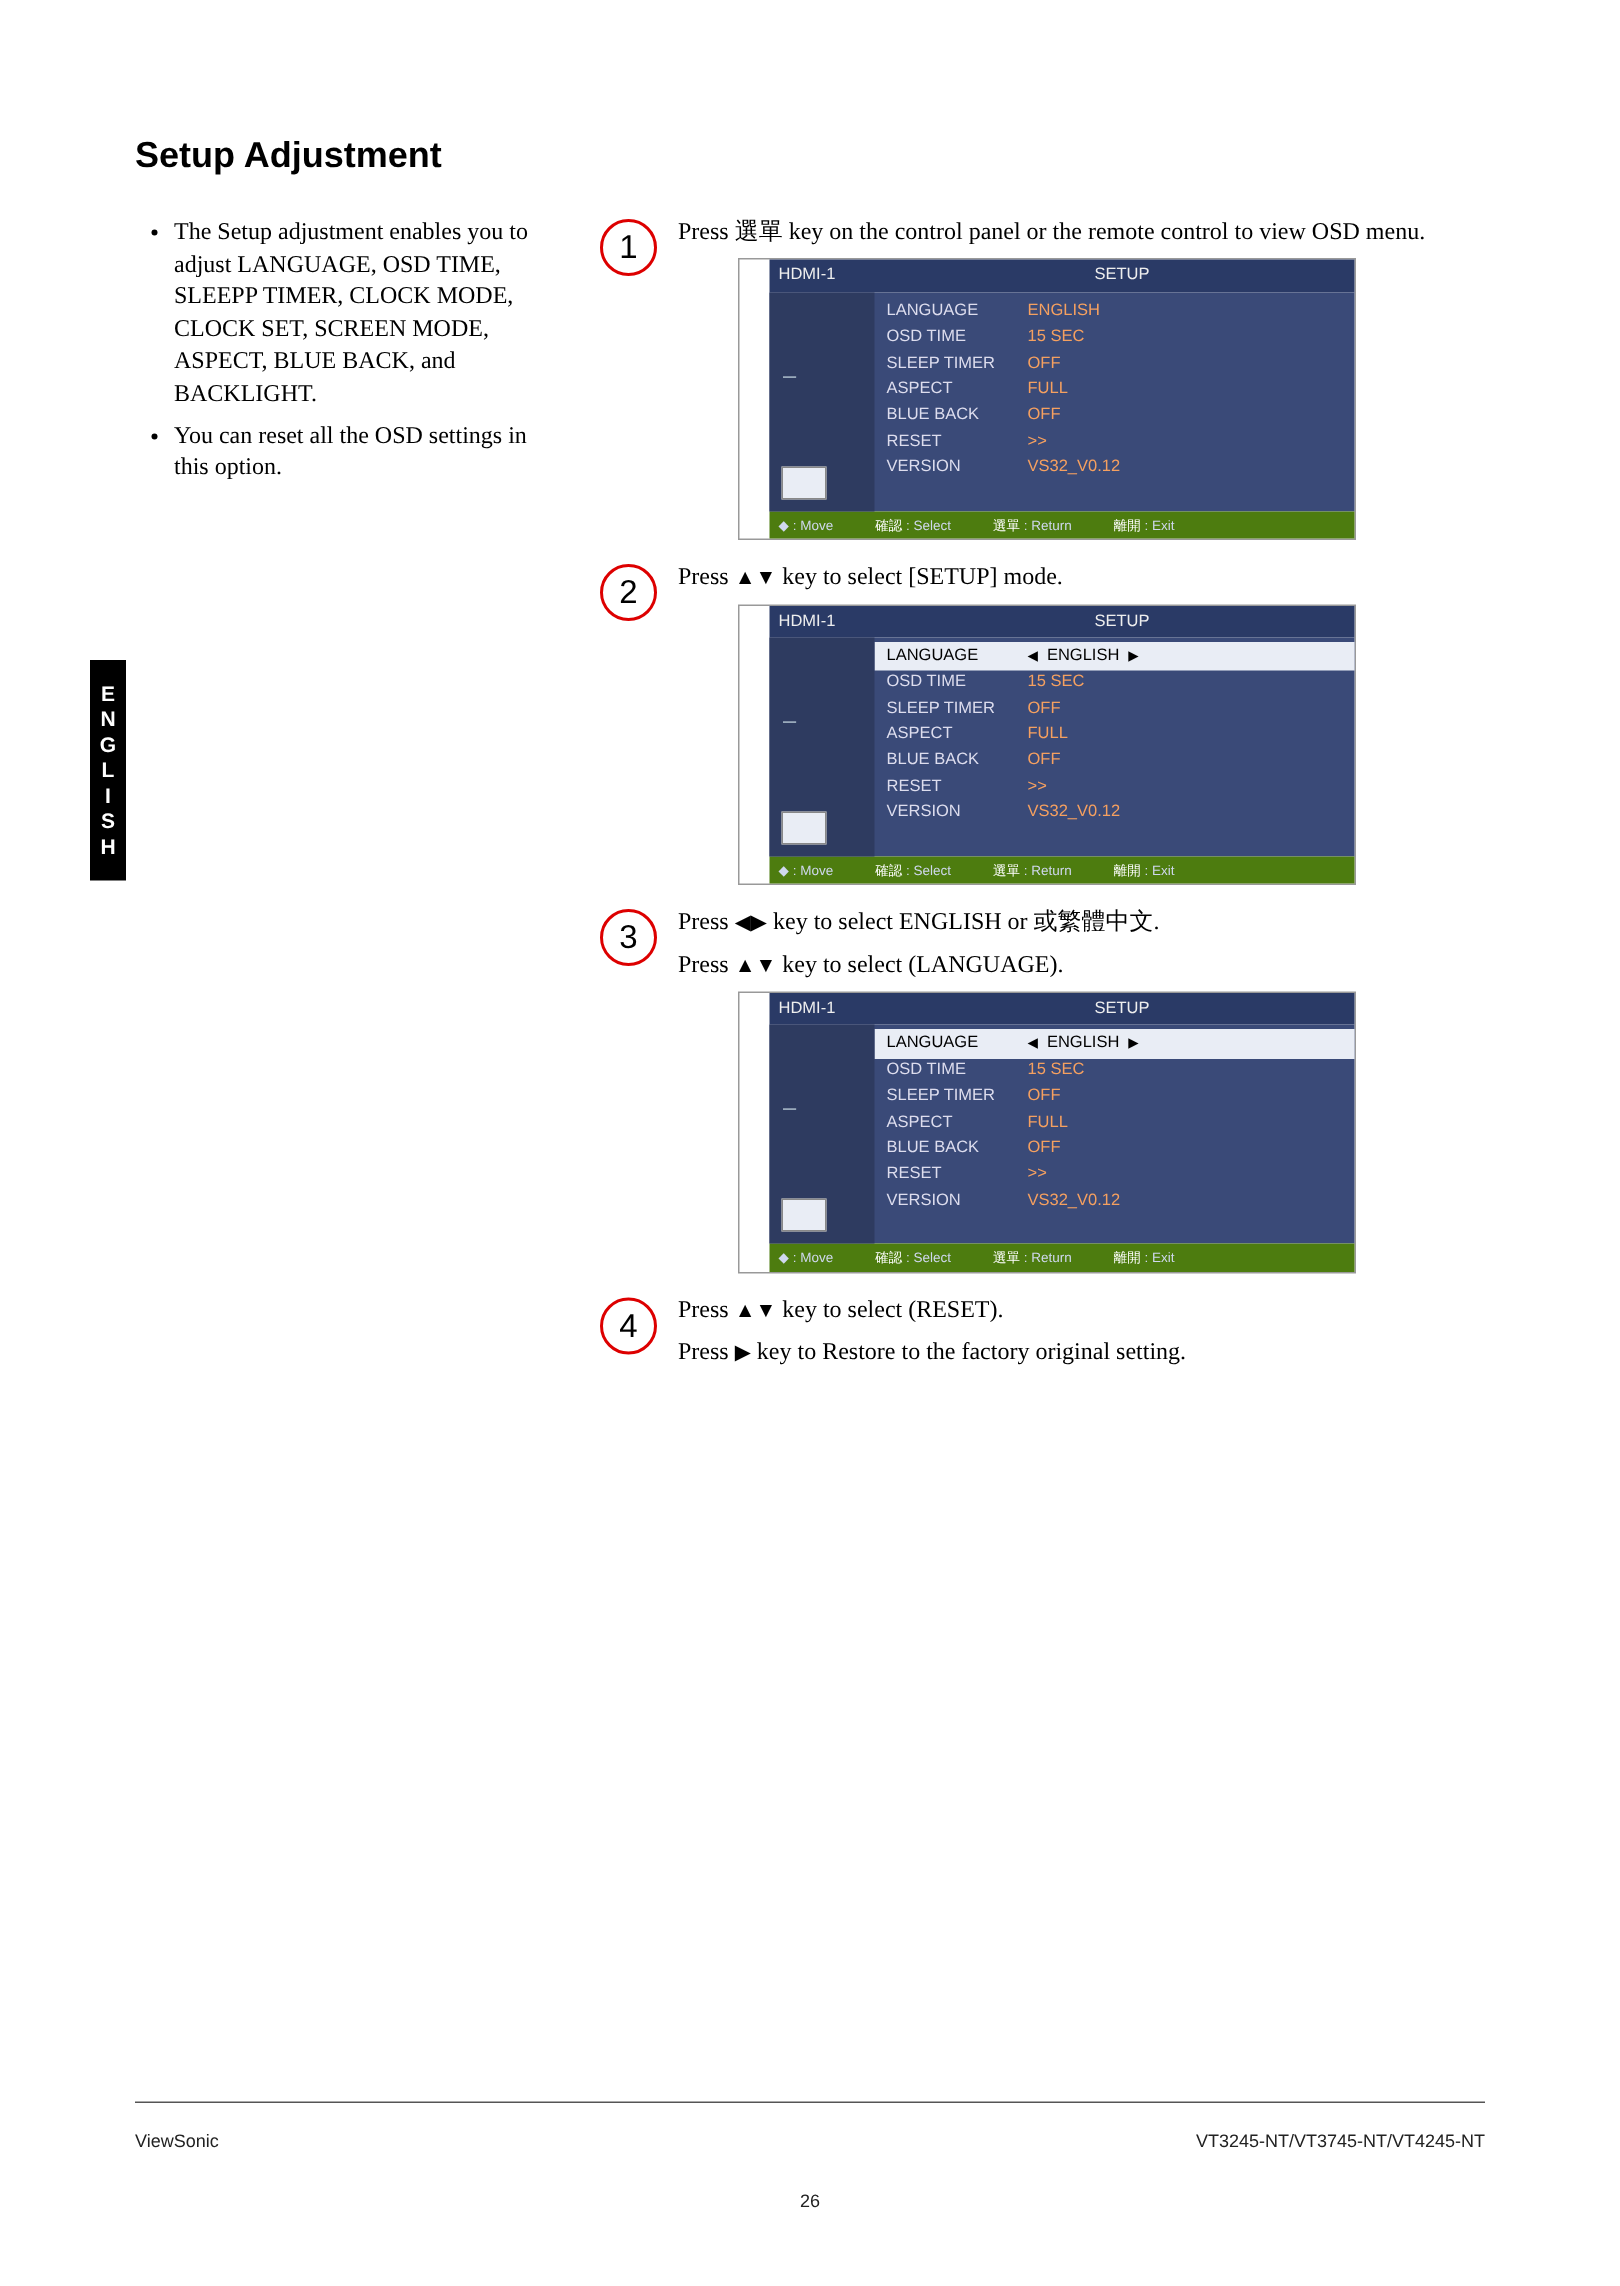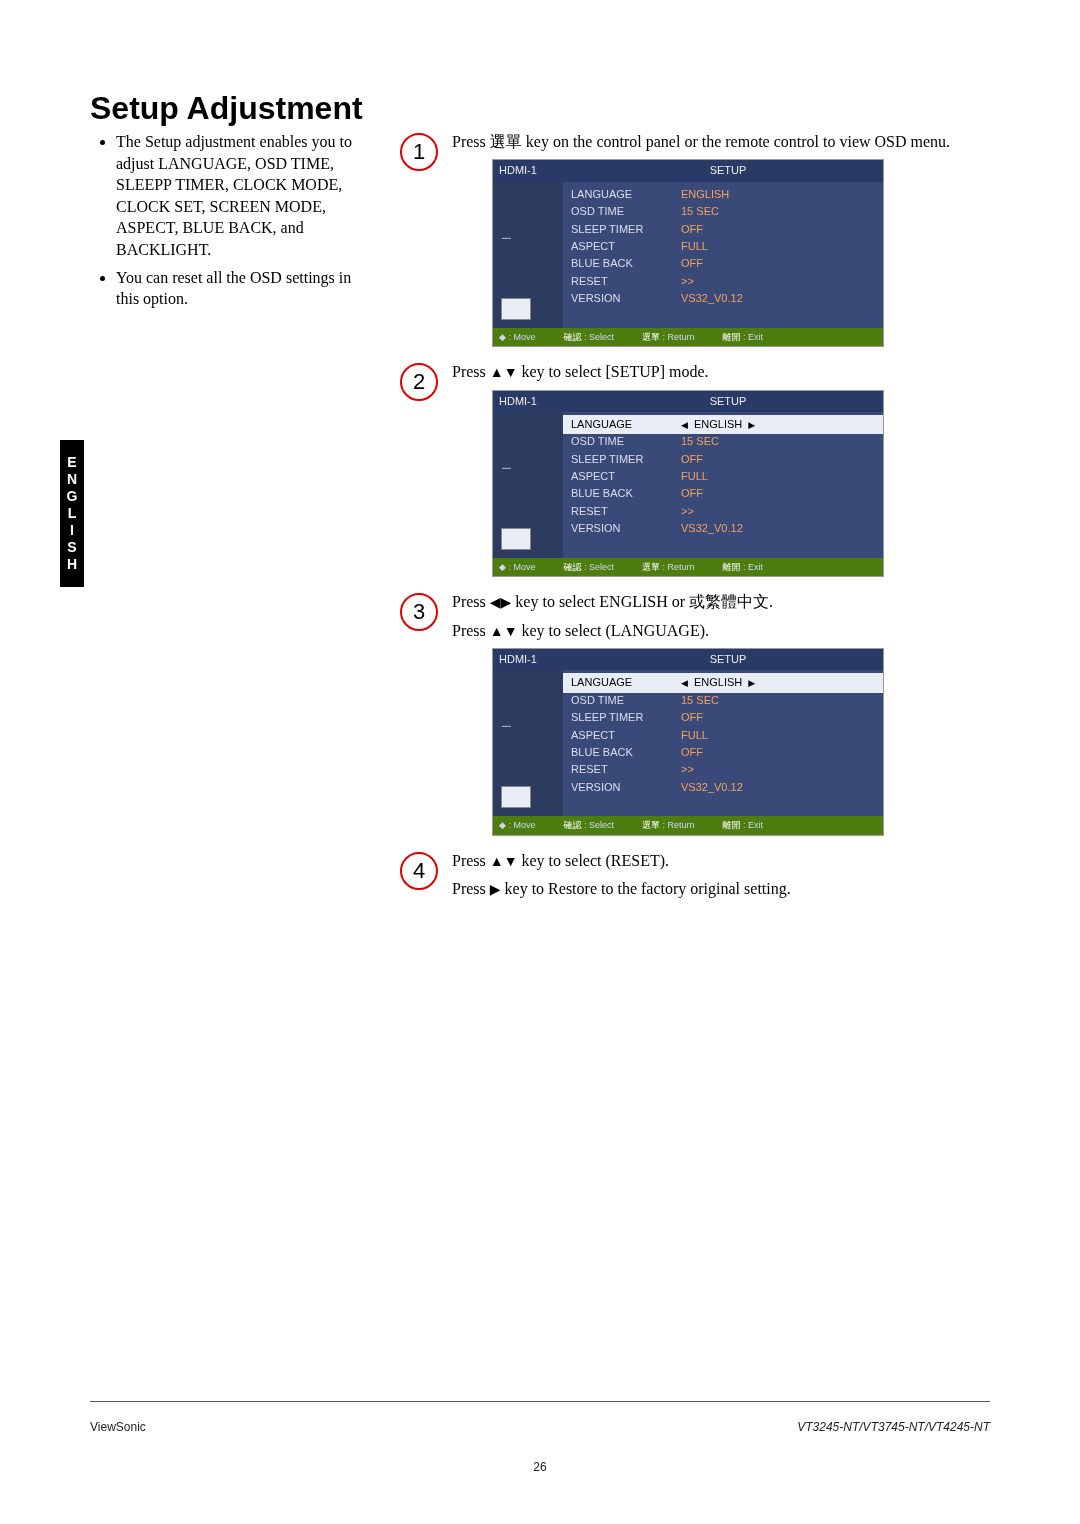--- a/index.html
+++ b/index.html
@@ -28,22 +28,22 @@
   font-weight: bold;
   font-size: 14px;
   letter-spacing: 1px;
   padding: 14px 4px;
   writing-mode: vertical-rl;
   text-orientation: upright;
 }
 .section-title {
   font-family: Arial, sans-serif;
   font-weight: bold;
-  font-size: 32px;
-  margin: 0 0 4px 0;
+  font-size: 24px;
+  margin: 0 0 26px 0;
 }
 .columns {
   display: flex;
   gap: 30px;
 }
 .left-col {
   width: 280px;
   flex-shrink: 0;
 }
 .right-col {
@@ -86,20 +86,21 @@
 }
 .step-body p {
   margin: 0 0 6px 0;
 }
 .osd {
   margin: 4px 0 8px 40px;
   width: 390px;
   font-family: Arial, sans-serif;
   font-size: 11px;
   border: 1px solid #999;
+  padding-left: 20px;
 }
 .osd-hdr {
   display: flex;
   background: #2a3a66;
   color: #eee;
   padding: 3px 6px;
   font-size: 11px;
 }
 .osd-hdr .src {
   width: 80px;
@@ -138,21 +139,21 @@
 .osd-list {
   flex: 1;
   padding: 4px 8px 20px 8px;
 }
 .osd-row {
   display: flex;
   padding: 1px 0;
   align-items: center;
 }
 .osd-row .lbl {
-  width: 110px;
+  width: 94px;
 }
 .osd-row .val {
   flex: 1;
   color: #f5a060;
 }
 .osd-row.sel {
   background: #e9edf5;
   color: #000;
   margin: -1px -8px;
   padding: 2px 8px;
@@ -186,21 +187,21 @@
   bottom: 50px;
   border-top: 1px solid #555;
   padding-top: 18px;
   display: flex;
   font-family: Arial, sans-serif;
   font-size: 12px;
   color: #222;
 }
 .footer .fl { flex: 1; text-align: left; }
 .footer .fc { flex: 1; text-align: center; margin-top: 40px; }
-.footer .fr { flex: 1; text-align: right; font-style: italic; }
+.footer .fr { flex: 1; text-align: right; }
 </style>
 </head>
 <body>
 
 <div class="page">
 
   <div class="lang-tab">ENGLISH</div>
 
   <h2 class="section-title">Setup Adjustment</h2>
 

